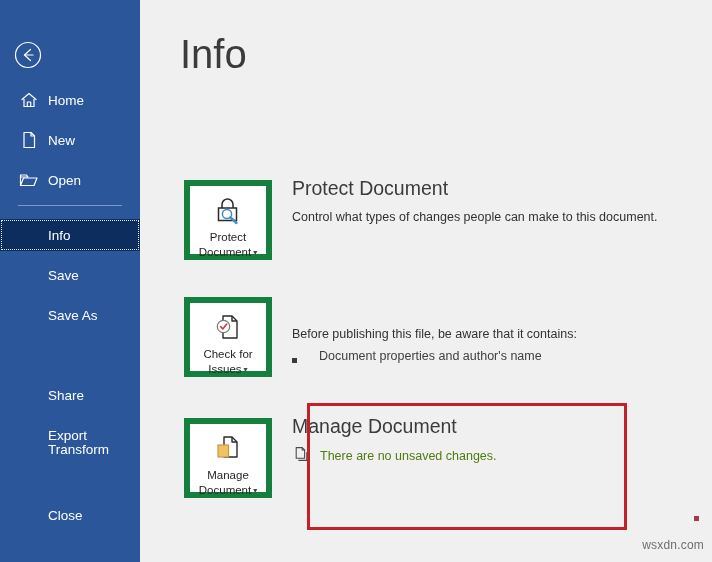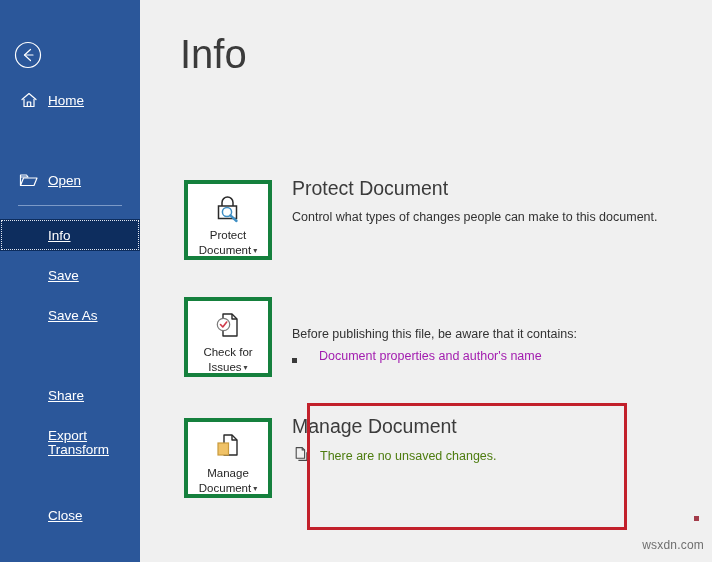--- a/index.html
+++ b/index.html
@@ -42,21 +42,20 @@
     position: absolute;
     left: 0;
     width: 140px;
     height: 32px;
     display: flex;
     align-items: center;
     color: #ffffff;
     font-size: 13.5px;
     cursor: pointer;
     box-sizing: border-box;
-    text-decoration: underline;
   }
   .nav-item .nav-icon {
     width: 22px;
     height: 22px;
     margin-left: 18px;
     margin-right: 8px;
     display: flex;
     align-items: center;
     justify-content: center;
     flex: none;
@@ -105,21 +104,21 @@
     position: absolute;
     left: 44px;
   }
   .big-button {
     position: absolute;
     left: 0;
     top: 0;
     width: 88px;
     height: 80px;
     background: #ffffff;
-    border: 4px solid #15803d;
+    border: 6px solid #15803d;
     box-sizing: border-box;
     display: flex;
     flex-direction: column;
     align-items: center;
     cursor: pointer;
   }
   .big-button .bb-icon {
     margin-top: 9px;
     height: 30px;
     display: flex;
@@ -159,21 +158,21 @@
     white-space: nowrap;
     text-align: center;
   }
   .bullet-row {
     position: absolute;
     left: 108px;
     top: 52px;
     display: flex;
     align-items: flex-end;
     font-size: 12.5px;
-    color: #a21caf;
+    color: #404040;
     white-space: nowrap;
   }
   .bullet-sq {
     width: 5px;
     height: 5px;
     background: #3a3a3a;
     margin-right: 22px;
     flex: none;
   }
   .status-row {
@@ -243,20 +242,29 @@
       <span class="nav-icon">
         <svg width="20" height="20" viewBox="0 0 20 20">
           <path d="M3 9.5 L10 3.5 L17 9.5" fill="none" stroke="#ffffff" stroke-width="1.2" stroke-linecap="round" stroke-linejoin="round"></path>
           <path d="M5 9 L5 16.5 L15 16.5 L15 9" fill="none" stroke="#ffffff" stroke-width="1.2" stroke-linejoin="round"></path>
           <path d="M8.3 16.5 L8.3 12 L11.7 12 L11.7 16.5" fill="none" stroke="#ffffff" stroke-width="1.2" stroke-linejoin="round"></path>
         </svg>
       </span>
       <span class="nav-label">Home</span>
     </div>
 
+    <div class="nav-item" style="top:124px">
+      <span class="nav-icon">
+        <svg width="20" height="20" viewBox="0 0 20 20">
+          <path d="M5 2.5 L12 2.5 L15.5 6 L15.5 17.5 L5 17.5 Z" fill="none" stroke="#ffffff" stroke-width="1.2" stroke-linejoin="round"></path>
+          <path d="M12 2.5 L12 6 L15.5 6" fill="none" stroke="#ffffff" stroke-width="1.2" stroke-linejoin="round"></path>
+        </svg>
+      </span>
+      <span class="nav-label">New</span>
+    </div>
 
     <div class="nav-item" style="top:164px">
       <span class="nav-icon">
         <svg width="22" height="20" viewBox="0 0 22 20">
           <path d="M2.5 15.5 L2.5 5 L8.5 5 L10 7 L2.5 7" fill="none" stroke="#ffffff" stroke-width="1.2" stroke-linejoin="round"></path>
           <path d="M2.5 15.5 L5.5 8 L19 8 L16 15.5 Z" fill="none" stroke="#ffffff" stroke-width="1.2" stroke-linejoin="round"></path>
         </svg>
       </span>
       <span class="nav-label">Open</span>
     </div>

